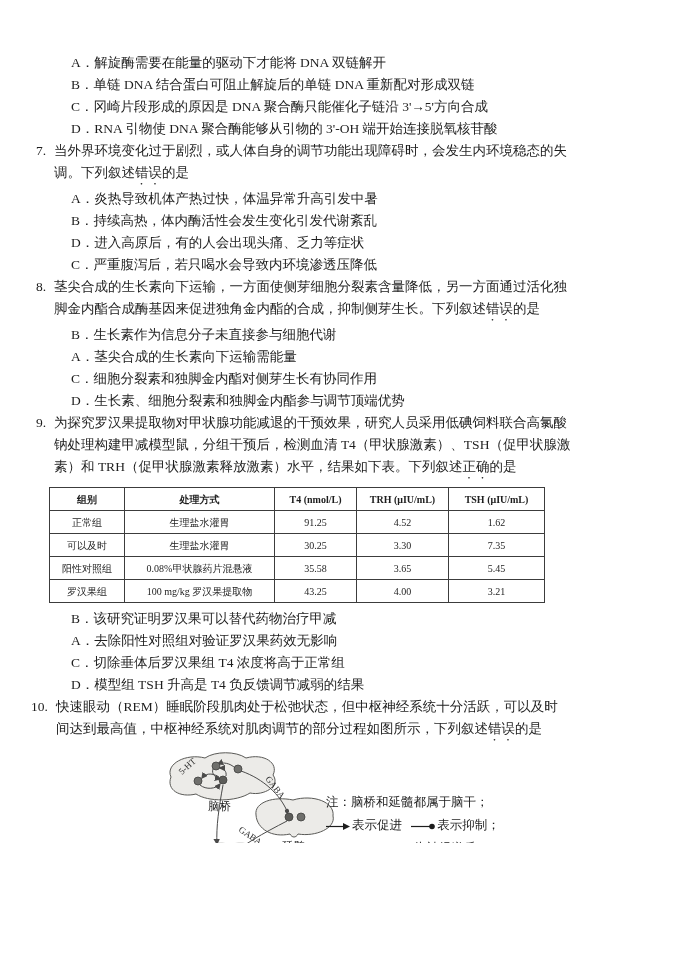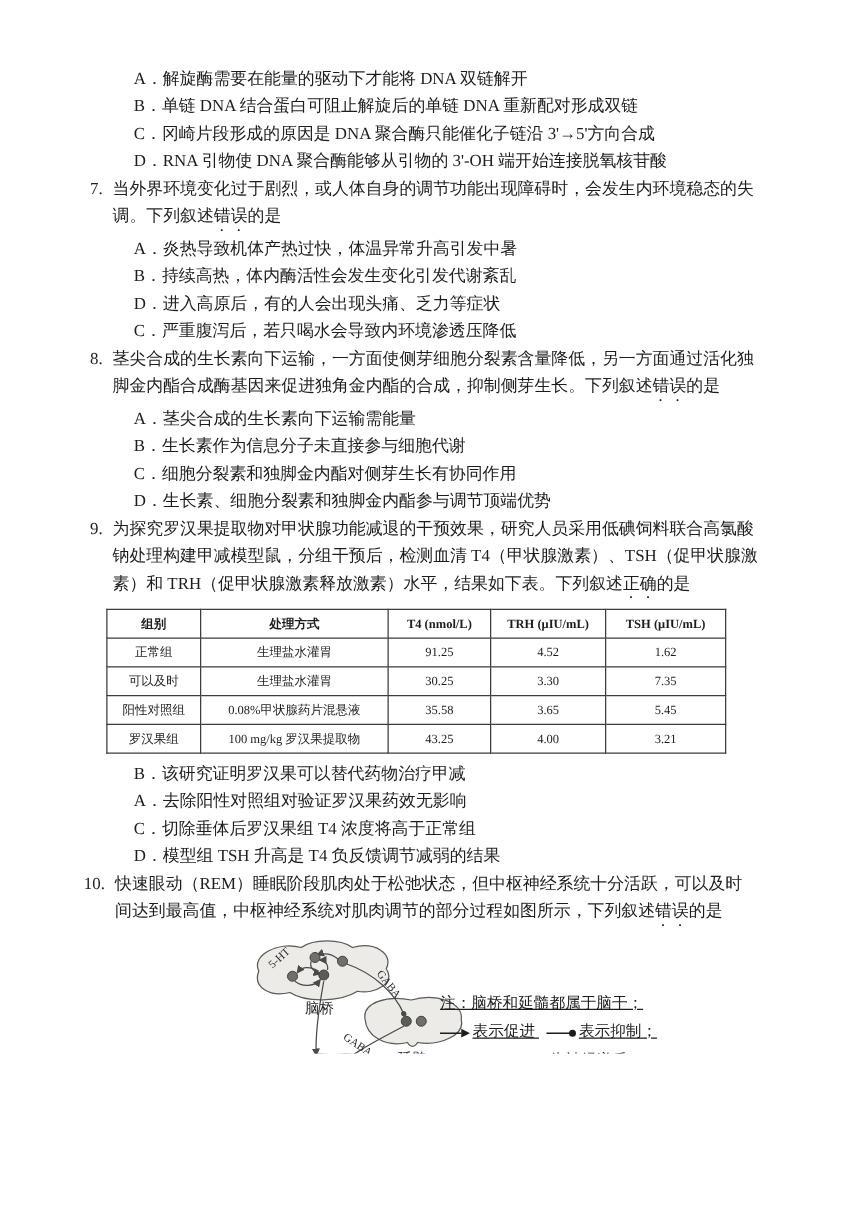--- a/index.html
+++ b/index.html
@@ -1,21 +1,21 @@
 <!DOCTYPE html>
 <html><head>
 <meta charset="utf-8">
 <style>
   html,body{margin:0;padding:0;background:#ffffff;}
   .page{
     position:relative;
     width:691px;height:843px;
     background:#fff;
     box-sizing:border-box;
-    padding:52px 60px 0 72px;
+    padding:52px 60px 0 36px;
     font-family:"Liberation Serif","DejaVu Serif",serif;
     font-size:13.5px;line-height:22px;color:#1d1d1d;
     overflow:hidden;
   }
   .line,.opt{white-space:nowrap;}
   .opt-list{margin-left:35px;}
   .qrow{display:flex;}
   .qnum{flex:none;min-width:18px;}
   .qnum.wide{min-width:25px;margin-left:-5px;}
   .emph{
@@ -28,21 +28,21 @@
     border-collapse:collapse;margin:5px 0 5px 13px;
     font-size:10px;line-height:21px;
   }
   table.results th,table.results td{
     border:1px solid #3c3c3c;text-align:center;
     height:22px;padding:0 3px;font-weight:normal;
   }
   table.results th{font-weight:bold;}
   .figure{position:relative;height:150px;margin-top:5px;}
   .diagram-svg{position:absolute;left:110px;top:0;}
-  .note{position:absolute;left:280px;top:42px;font-size:12.5px;line-height:23px;text-decoration:underline;}
+  .note{position:absolute;left:290px;top:42px;font-size:12.5px;line-height:23px;}
   .note .indent{padding-left:13px;}
   .sym{vertical-align:middle;margin-right:2px;}
   .footer{ text-align:center;font-size:15px;margin-top:8px;color:#222;}
 </style>
 </head>
 <body>
 
 <div class="page">
 
   <section>
@@ -72,22 +72,22 @@
 
   <section>
     <div class="qrow">
       <span class="qnum">8.</span>
       <div class="qstem">
         <div class="line">茎尖合成的生长素向下运输，一方面使侧芽细胞分裂素含量降低，另一方面通过活化独</div>
         <div class="line"><span>脚金内酯合成酶基因来促进独角金内酯的合成，抑制侧芽生长。下列叙述</span><span class="emph">错误</span><span>的是</span></div>
       </div>
     </div>
     <div class="opt-list">
+      <div class="opt">B．生长素作为信息分子未直接参与细胞代谢</div>
       <div class="opt">A．茎尖合成的生长素向下运输需能量</div>
-      <div class="opt">B．生长素作为信息分子未直接参与细胞代谢</div>
       <div class="opt">C．细胞分裂素和独脚金内酯对侧芽生长有协同作用</div>
       <div class="opt">D．生长素、细胞分裂素和独脚金内酯参与调节顶端优势</div>
     </div>
   </section>
 
   <section>
     <div class="qrow">
       <span class="qnum">9.</span>
       <div class="qstem">
         <div class="line">为探究罗汉果提取物对甲状腺功能减退的干预效果，研究人员采用低碘饲料联合高氯酸</div>

